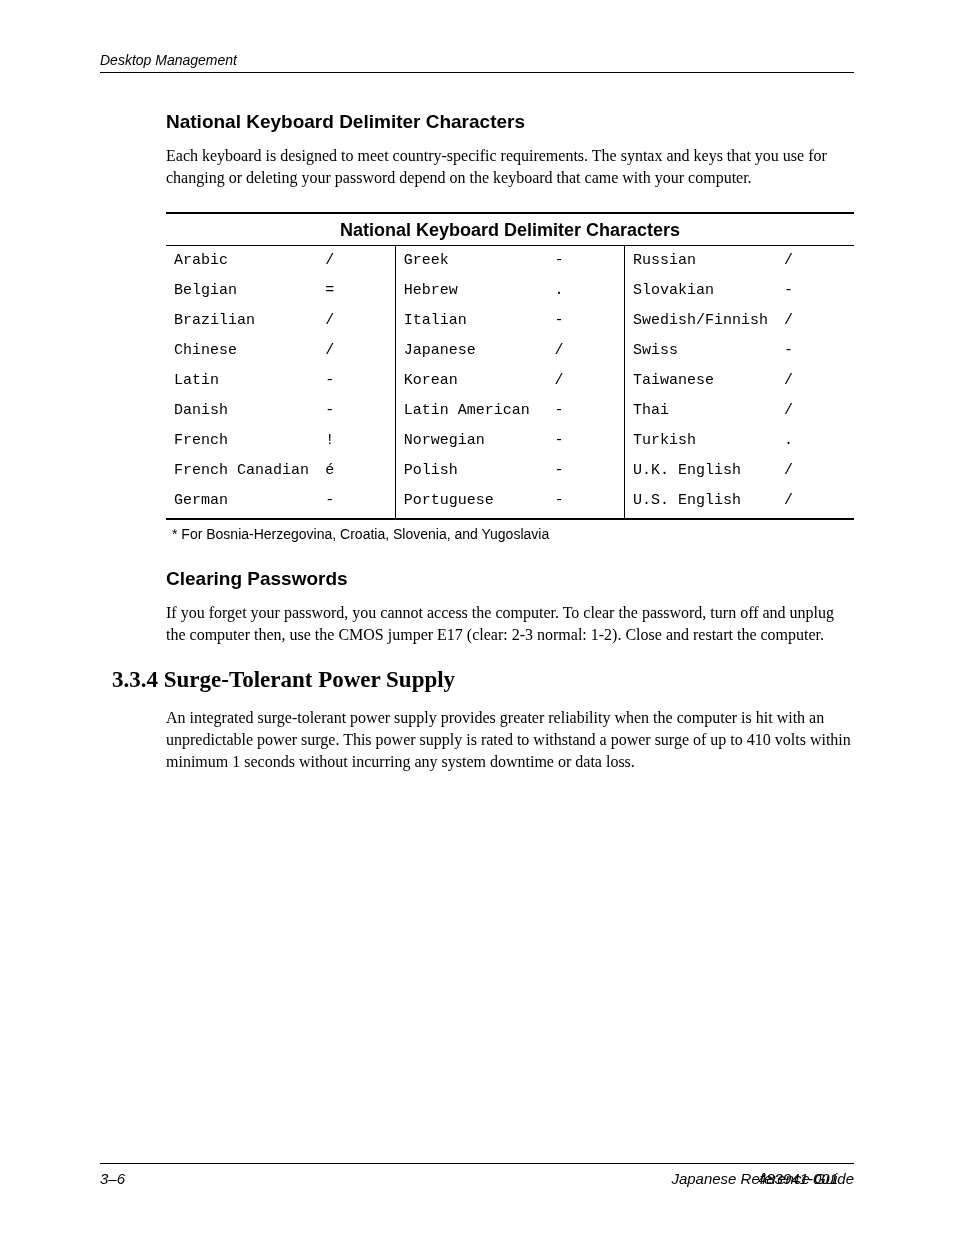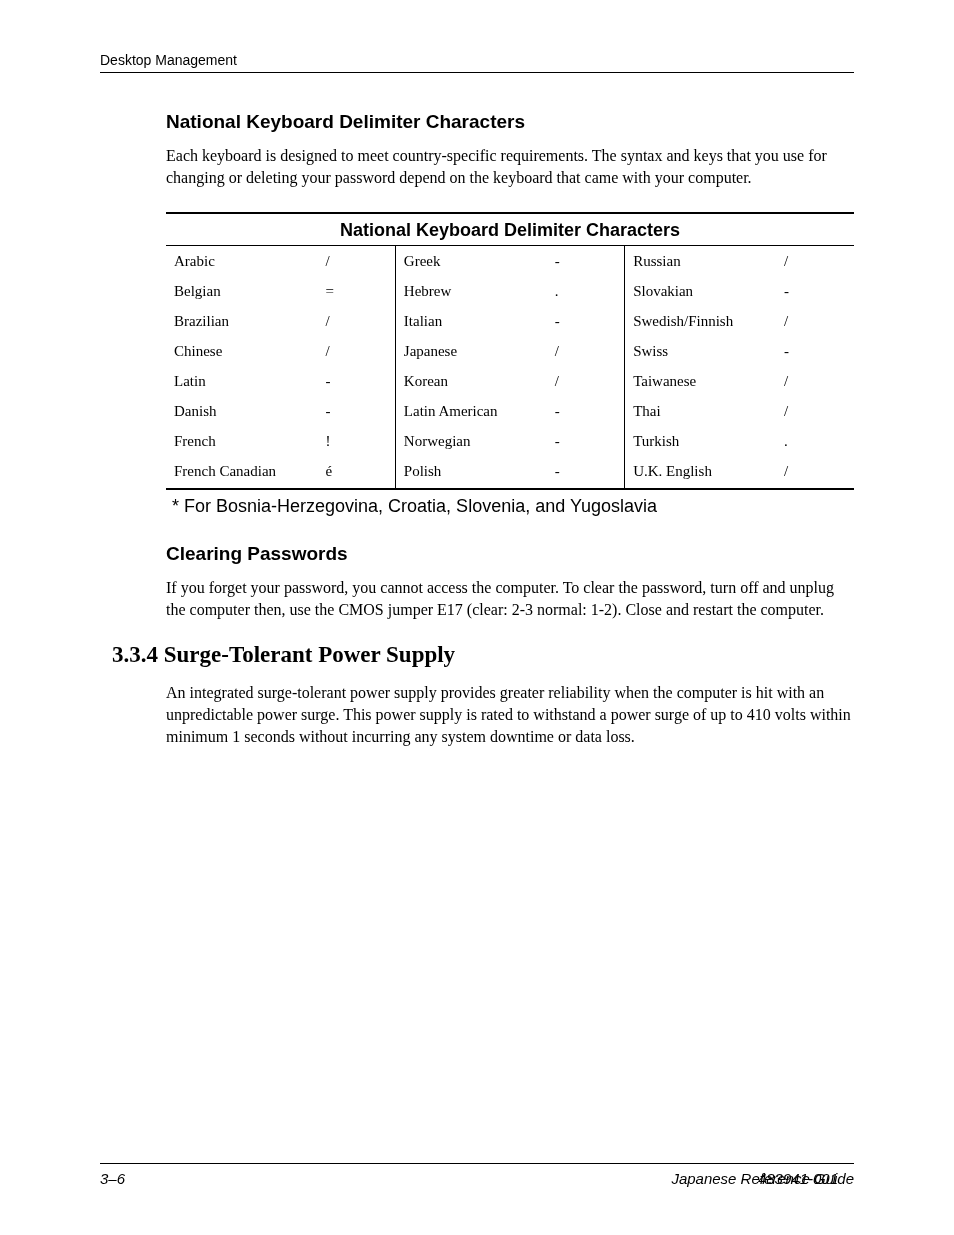--- a/index.html
+++ b/index.html
@@ -10,20 +10,21 @@
     body {
       font-family: Georgia, 'Times New Roman', serif;
       background: #fff;
       color: #000;
       width: 954px;
       height: 1235px;
       padding: 52px 100px 48px 100px;
       position: relative;
     }
     .header {
+      font-style: italic;
       font-family: Arial, Helvetica, sans-serif;
       font-size: 14px;
       padding-bottom: 4px;
       border-bottom: 1px solid #000;
       margin-bottom: 38px;
     }
     .content {
       margin-left: 66px;
     }
     h3 {
@@ -46,21 +47,21 @@
       font-weight: bold;
       font-size: 18px;
       text-align: center;
       border-top: 2px solid #000;
       border-bottom: 1px solid #000;
       padding: 6px 0 4px;
     }
     table {
       width: 100%;
       border-collapse: collapse;
-      font-family: Liberation Serif, serif;
+      font-family: Liberation Mono, monospace;
       font-size: 15px;
     }
     td {
       padding: 3px 8px 3px 8px;
       line-height: 1.6;
     }
     td.lang {
       width: 22%;
     }
     td.delim {
@@ -71,21 +72,21 @@
     td.delim-last {
       width: 11.33%;
       text-align: left;
     }
     tr:last-child td {
       border-bottom: 2px solid #000;
       padding-bottom: 5px;
     }
     .footnote {
       font-family: Arial, Helvetica, sans-serif;
-      font-size: 18px;
+      font-size: 14px;
       margin-top: 4px;
       margin-bottom: 26px;
       padding-left: 6px;
     }
     h2 {
       font-family: Liberation Serif, serif;
       font-weight: bold;
       font-size: 23px;
       margin-left: 12px;
       margin-bottom: 14px;
@@ -185,20 +186,28 @@
             <td class="delim-last">.</td>
           </tr>
           <tr>
             <td class="lang">French Canadian</td>
             <td class="delim">é</td>
             <td class="lang">Polish</td>
             <td class="delim">-</td>
             <td class="lang">U.K. English</td>
             <td class="delim-last">/</td>
           </tr>
+          <tr>
+            <td class="lang">German</td>
+            <td class="delim">-</td>
+            <td class="lang">Portuguese</td>
+            <td class="delim">-</td>
+            <td class="lang">U.S. English</td>
+            <td class="delim-last">/</td>
+          </tr>
         </tbody>
     </table>
   </div>
   <div class="footnote">* For Bosnia-Herzegovina, Croatia, Slovenia, and Yugoslavia</div>
 
   <h3>Clearing Passwords</h3>
   <p>If you forget your password, you cannot access the computer. To clear the password, turn off and unplug the computer then, use the CMOS jumper E17 (clear: 2-3 normal: 1-2). Close and restart the computer.</p>
 </div>
 
 <h2>3.3.4 Surge-Tolerant Power Supply</h2>

